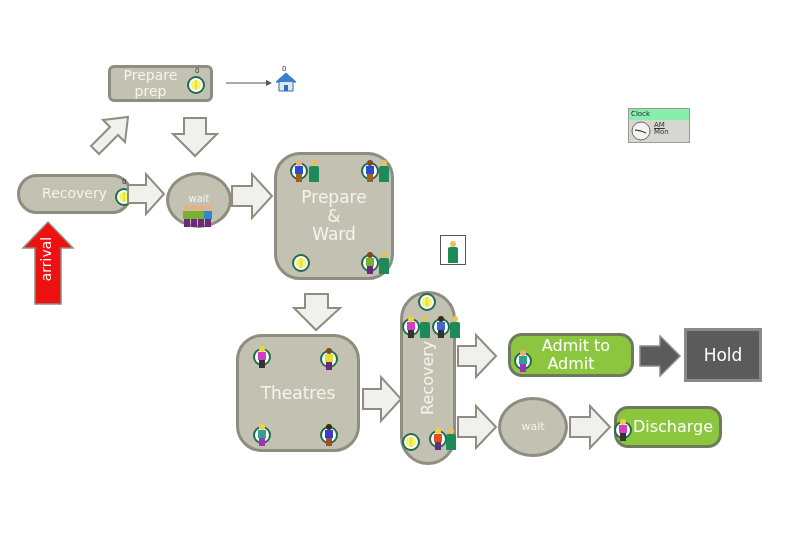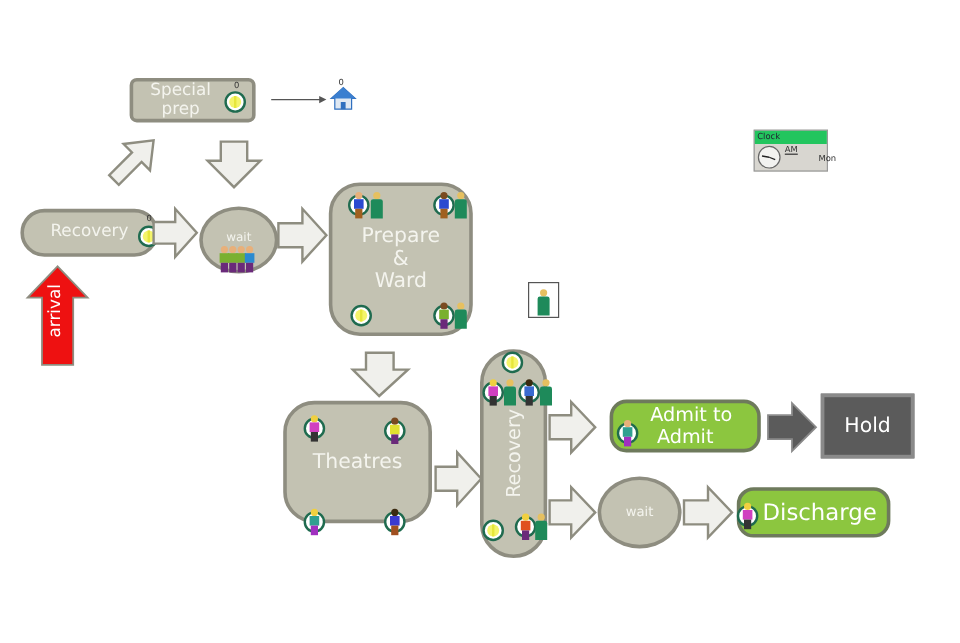--- a/index.html
+++ b/index.html
@@ -27,21 +27,21 @@
   .staff { position: absolute; width: 10px; height: 22px; }
   .staff .hd { position: absolute; left: 2px; top: 0; width: 6px; height: 6px; border-radius: 50%; background: #e6c060; }
   .staff .bd { position: absolute; left: 0; top: 6px; width: 10px; height: 16px; background: #1e8a5a; border-radius: 2px 2px 0 0; }
   .pring { position: absolute; width: 18px; height: 18px; border-radius: 50%; border: 2px solid #1f6b4f; box-sizing: border-box; background: #fff; }
   .count { position: absolute; font-size: 7px; color: #333; font-family: "DejaVu Sans", sans-serif; }
 </style>
 </head>
 <body>
 
 <div class="node" style="left:108px;top:65px;width:105px;height:37px;border-radius:6px;font-size:14px;">
-  <span style="width:70px;margin-left:-20px;">Special prep</span>
+  <span style="width:70px;margin-left:-20px;">Prepare prep</span>
 </div>
 <div class="res" style="left:187px;top:76px;"></div>
 <span class="count" style="left:195px;top:67px;">0</span>
 
 <svg class="arrow" style="left:226px;top:78px;" width="48" height="10">
   <line x1="0" y1="5" x2="44" y2="5" stroke="#555" stroke-width="1"></line>
   <polygon points="40,2 46,5 40,8" fill="#555"></polygon>
 </svg>
 <svg class="arrow" style="left:275px;top:72px;" width="22" height="20">
   <polygon points="11,1 1,10 4,10 4,19 18,19 18,10 21,10" fill="#dfe8f2" stroke="#2f6fbf" stroke-width="1"></polygon>
@@ -138,40 +138,40 @@
   </div>
 
 <div class="abs" style="left:440px;top:235px;width:26px;height:30px;border:1px solid #555;background:#fff;box-sizing:border-box;">
   <div class="staff" style="left:7px;top:5px;">
       <div class="hd"></div>
       <div class="bd"></div>
     </div>
 </div>
 
 <div class="abs" style="left:628px;top:108px;width:62px;height:35px;border:1px solid #999;background:#d8d6d0;box-sizing:border-box;">
-  <div style="background:#22c55e;font-size:7px;color:#223;padding:1px 2px;height:9px;line-height:9px;">Clock</div>
+  <div style="background:#86efac;font-size:7px;color:#223;padding:1px 2px;height:9px;line-height:9px;">Clock</div>
   <svg style="position:absolute;left:2px;top:12px;" width="20" height="20">
     <circle cx="10" cy="10" r="9" fill="#f2f2f0" stroke="#666" stroke-width="1"></circle>
     <line x1="10" y1="10" x2="4" y2="9" stroke="#222" stroke-width="1.2"></line>
     <line x1="10" y1="10" x2="15" y2="12" stroke="#222" stroke-width="1"></line>
   </svg>
   <span style="position:absolute;left:25px;top:12px;font-size:7px;color:#333;text-decoration:underline;">AM</span>
-  <span style="position:absolute;left:25px;top:19px;font-size:7px;color:#333;margin-left:28px;">Mon</span>
+  <span style="position:absolute;left:25px;top:19px;font-size:7px;color:#333;">Mon</span>
 </div>
 
 <svg class="arrow" style="left:21px;top:220px;" width="54" height="86">
   <polygon points="27,2 52,28 40,28 40,84 14,84 14,28 2,28" fill="#ee1111" stroke="#8e8d80" stroke-width="1.5"></polygon>
 </svg>
 <div class="abs" style="left:19px;top:250px;width:56px;height:18px;color:#fff;font-size:14px;text-align:center;transform:rotate(-90deg);transform-origin:center;">arrival</div>
 
 <svg class="arrow" style="left:292px;top:292px;" width="50" height="40">
   <polygon points="13,2 36,2 36,16 48,16 24,38 2,16 13,16" fill="#f0f0ec" stroke="#8e8d80" stroke-width="2"></polygon>
 </svg>
 
-<div class="node" style="left:236px;top:334px;width:124px;height:102px;border-radius:26px;font-size:17px;">
+<div class="node" style="left:236px;top:334px;width:124px;height:118px;border-radius:26px;font-size:17px;">
   <span>Theatres</span>
 </div>
 <div class="pring" style="left:253px;top:348px;"></div>
 <div class="person" style="left:257px;top:346px;">
     <div class="hd" style="background:#f0d040"></div>
     <div class="bd" style="background:#d040c0"></div>
     <div class="lg" style="background:#333"></div>
   </div>
 <div class="pring" style="left:320px;top:350px;"></div>
 <div class="person" style="left:324px;top:348px;">
@@ -259,21 +259,21 @@
 </div>
 
 <div class="node" style="left:498px;top:397px;width:70px;height:60px;border-radius:50%;font-size:11px;">
   <span>wait</span>
 </div>
 
 <svg class="arrow" style="left:568px;top:404px;" width="44" height="46">
   <polygon points="2,13 22,13 22,2 42,23 22,44 22,33 2,33" fill="#f0f0ec" stroke="#8e8d80" stroke-width="2"></polygon>
 </svg>
 
-<div class="node green" style="left:614px;top:406px;width:128px;height:42px;border-radius:14px;font-size:19px;">
+<div class="node green" style="left:614px;top:406px;width:108px;height:42px;border-radius:14px;font-size:16px;">
   <span style="margin-left:10px;">Discharge</span>
 </div>
 <div class="pring" style="left:614px;top:421px;"></div>
 <div class="person" style="left:618px;top:419px;">
     <div class="hd" style="background:#f0d040"></div>
     <div class="bd" style="background:#d040c0"></div>
     <div class="lg" style="background:#333"></div>
   </div>
 
 </body></html>

